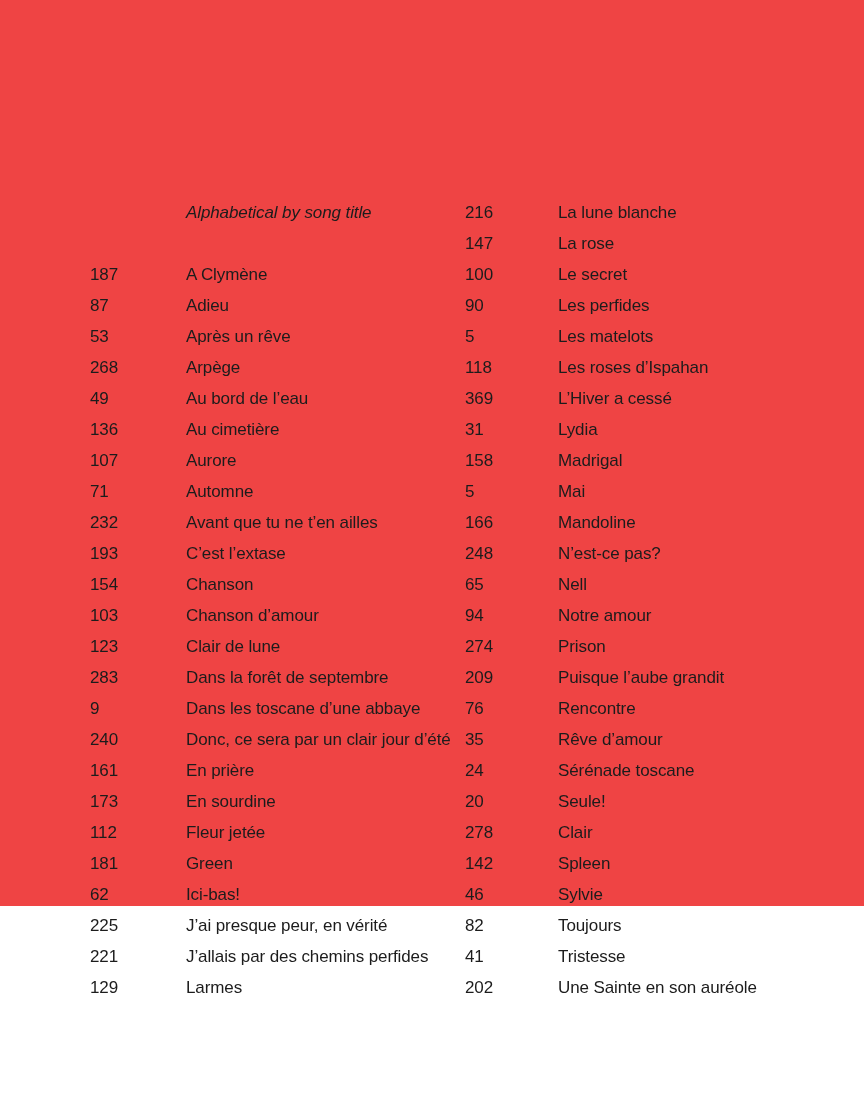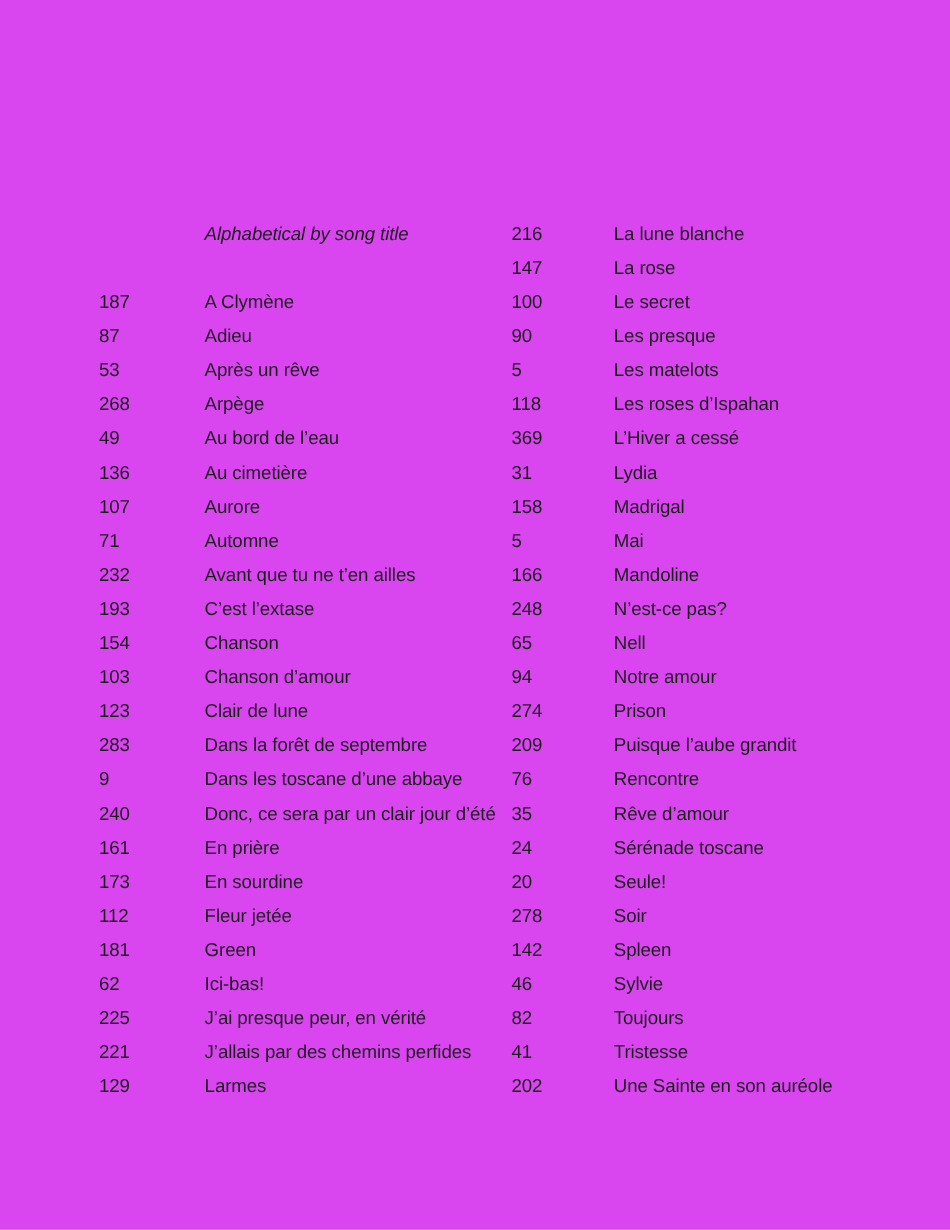--- a/index.html
+++ b/index.html
@@ -10,22 +10,22 @@
   body {
     width: 864px;
     height: 1118px;
     font-family: "Liberation Sans", sans-serif;
     color: #1c1c1c;
     overflow: hidden;
   }
   .book-page {
     position: relative;
     width: 864px;
-    height: 1118px;
-    background: #d946ef;
+    height: 906px;
+    background: #ef4444;
   }
   .column {
     position: absolute;
     top: 197px;
   }
   .column-left {
     left: 90px;
     width: 410px;
   }
   .column-right {
@@ -173,21 +173,21 @@
       <div class="row">
         <span class="num">147</span>
         <span class="title">La rose</span>
       </div>
       <div class="row">
         <span class="num">100</span>
         <span class="title">Le secret</span>
       </div>
       <div class="row">
         <span class="num">90</span>
-        <span class="title">Les presque</span>
+        <span class="title">Les perfides</span>
       </div>
       <div class="row">
         <span class="num">5</span>
         <span class="title">Les matelots</span>
       </div>
       <div class="row">
         <span class="num">118</span>
         <span class="title">Les roses d’Ispahan</span>
       </div>
       <div class="row">
@@ -241,21 +241,21 @@
       <div class="row">
         <span class="num">24</span>
         <span class="title">Sérénade toscane</span>
       </div>
       <div class="row">
         <span class="num">20</span>
         <span class="title">Seule!</span>
       </div>
       <div class="row">
         <span class="num">278</span>
-        <span class="title">Soir</span>
+        <span class="title">Clair</span>
       </div>
       <div class="row">
         <span class="num">142</span>
         <span class="title">Spleen</span>
       </div>
       <div class="row">
         <span class="num">46</span>
         <span class="title">Sylvie</span>
       </div>
       <div class="row">

